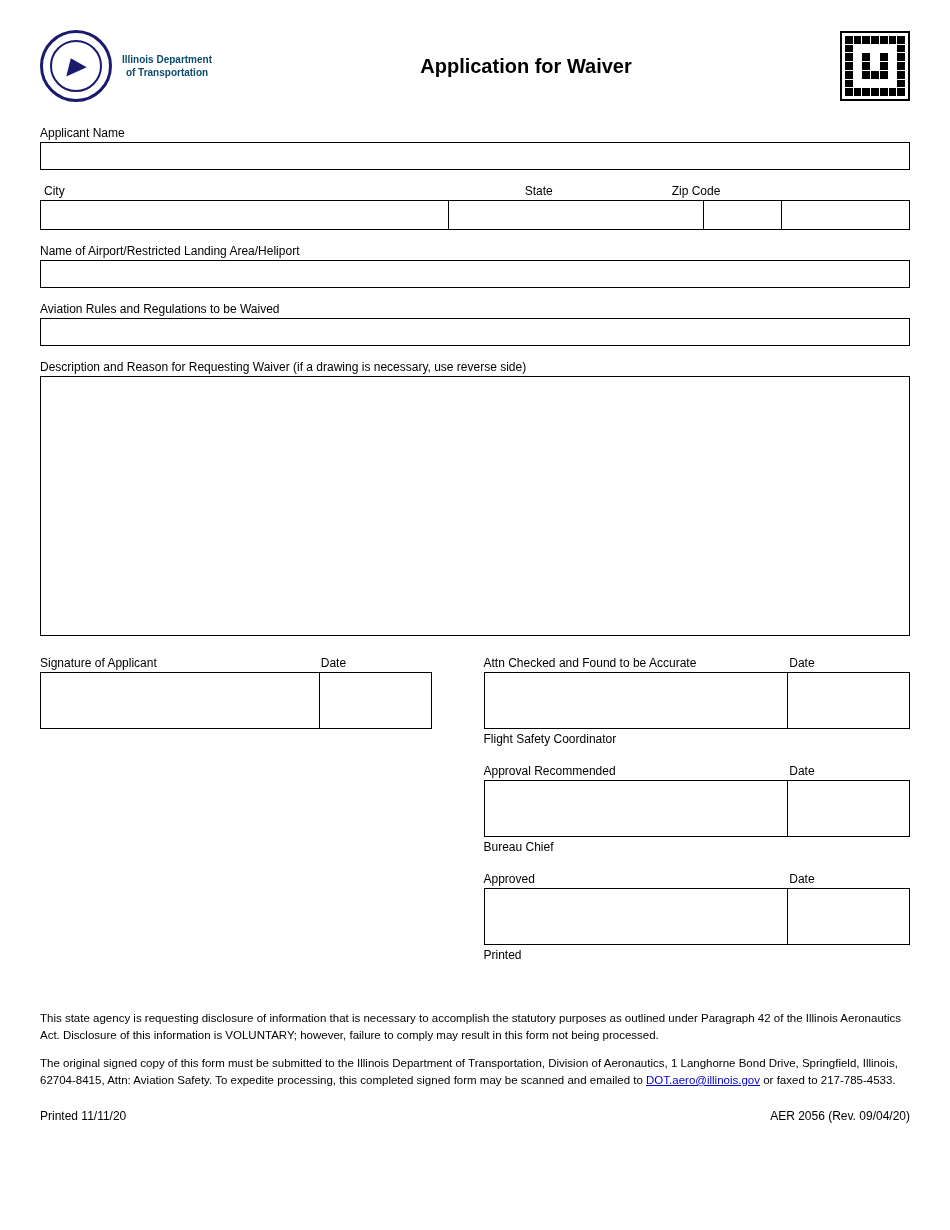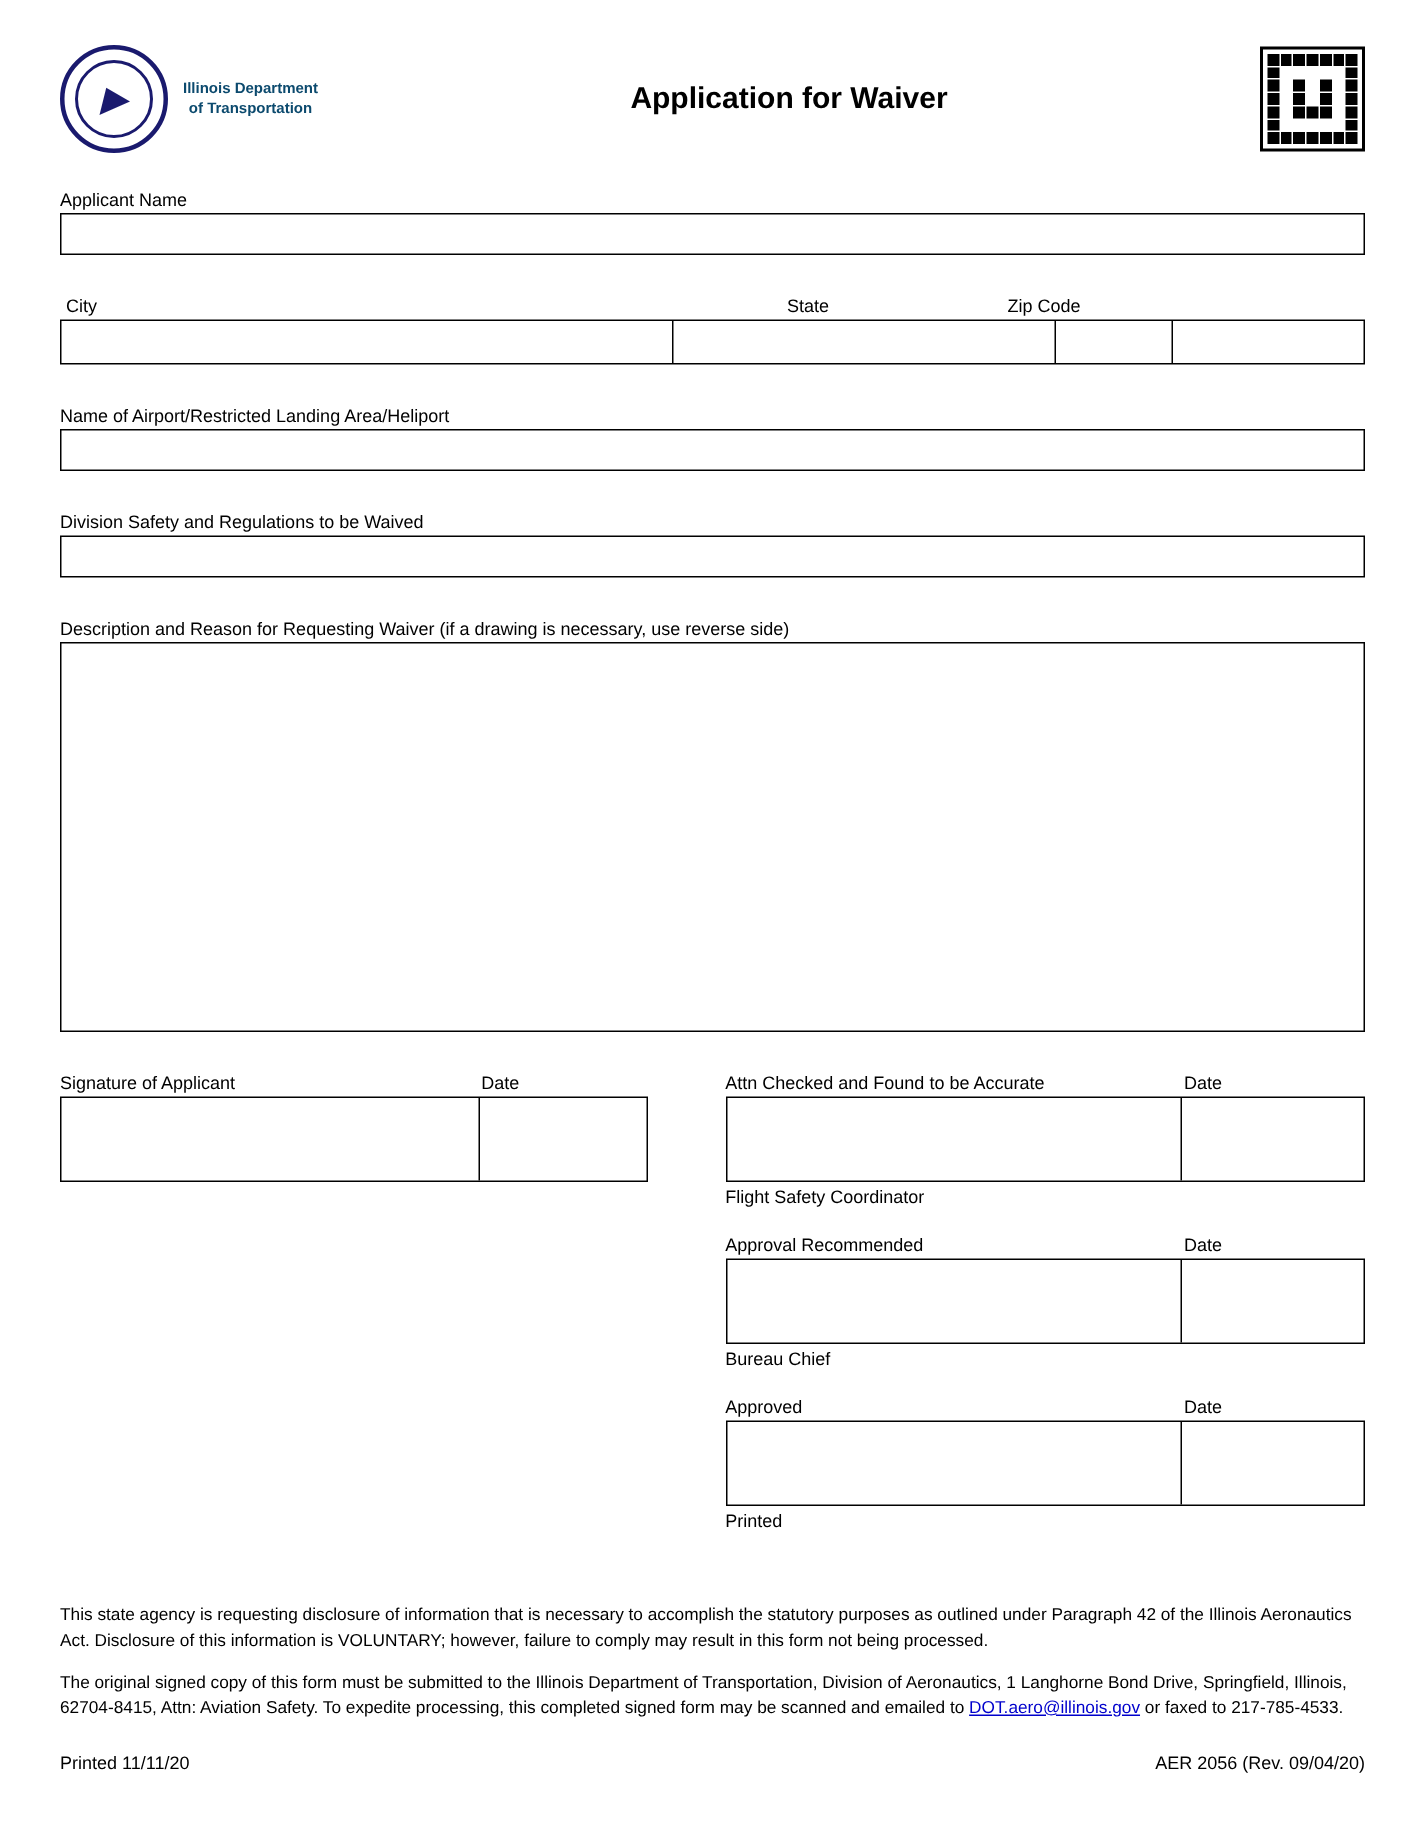--- a/index.html
+++ b/index.html
@@ -70,21 +70,21 @@
       padding: 3px;
       gap: 1px;
     }
     .qr-cell {
       background: #000;
     }
     .qr-cell.white {
       background: #fff;
     }
     .form-section {
-      margin-bottom: 27px;
+      margin-bottom: 14px;
     }
     .field-label {
       font-size: 12px;
       margin-bottom: 2px;
     }
     .field-box {
       border: 1px solid #000;
       height: 28px;
       width: 100%;
     }
@@ -288,21 +288,21 @@
     <div class="addr-box-zip"></div>
   </div>
 </div>
 
 <div class="form-section">
   <div class="field-label">Name of Airport/Restricted Landing Area/Heliport</div>
   <div class="field-box"></div>
 </div>
 
 <div class="form-section">
-  <div class="field-label">Division Safety and Regulations to be Waived</div>
+  <div class="field-label">Aviation Rules and Regulations to be Waived</div>
   <div class="field-box"></div>
 </div>
 
 <div class="form-section">
   <div class="field-label">Description and Reason for Requesting Waiver (if a drawing is necessary, use reverse side)</div>
   <div class="textarea-box"></div>
 </div>
 
 <div class="signatures-section">
 

